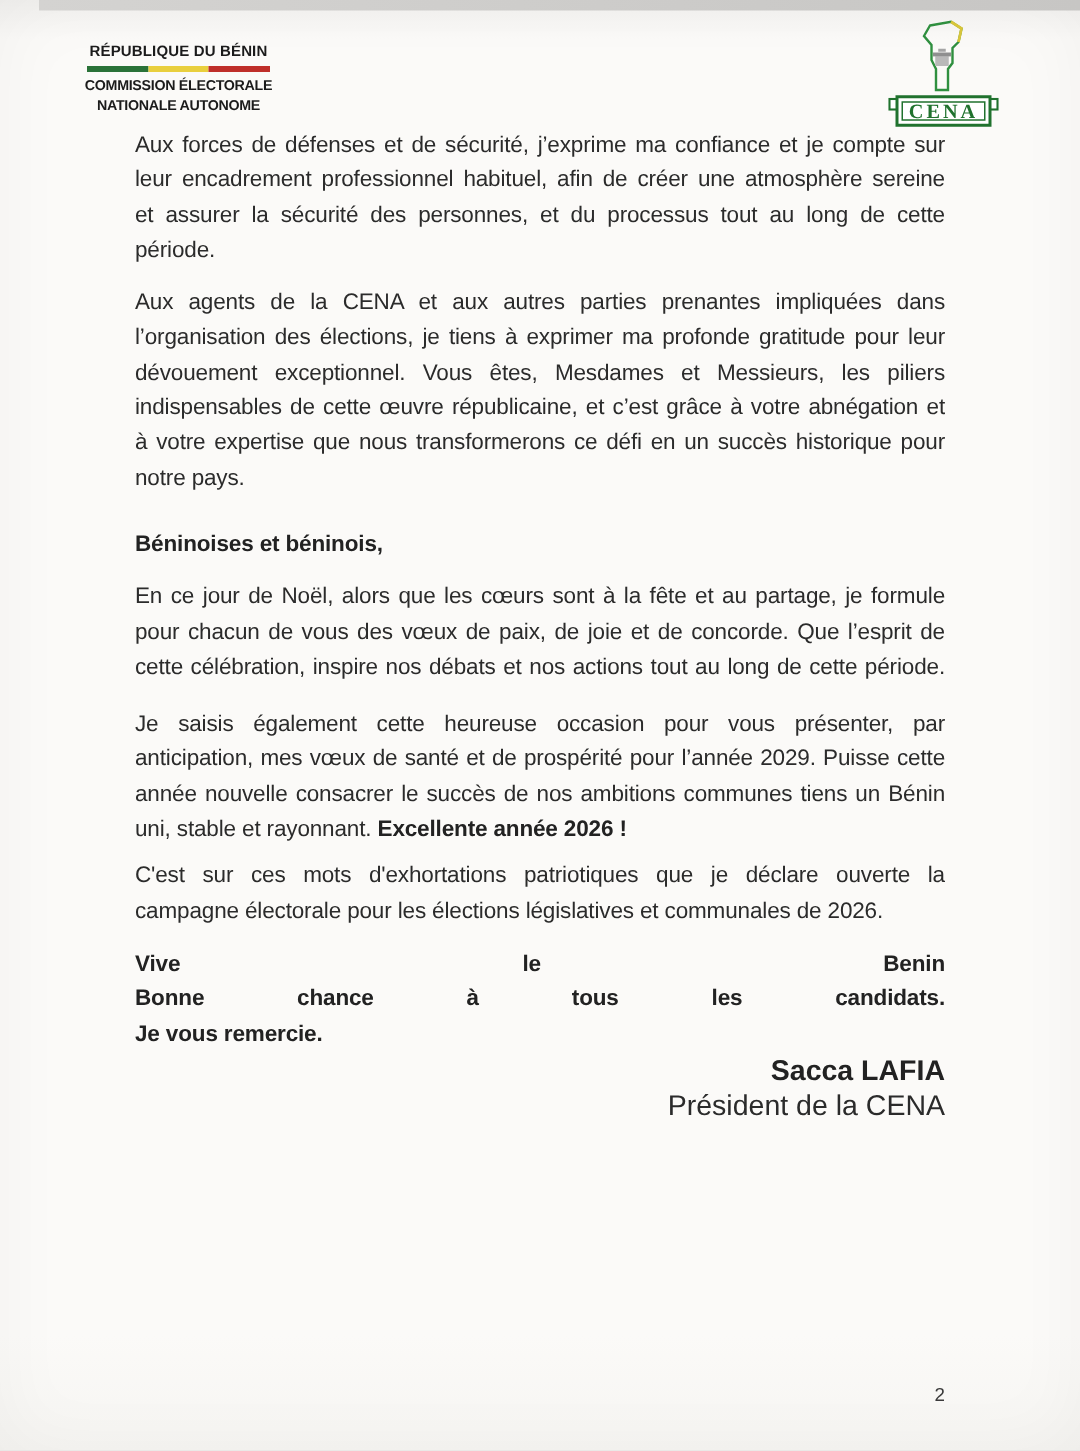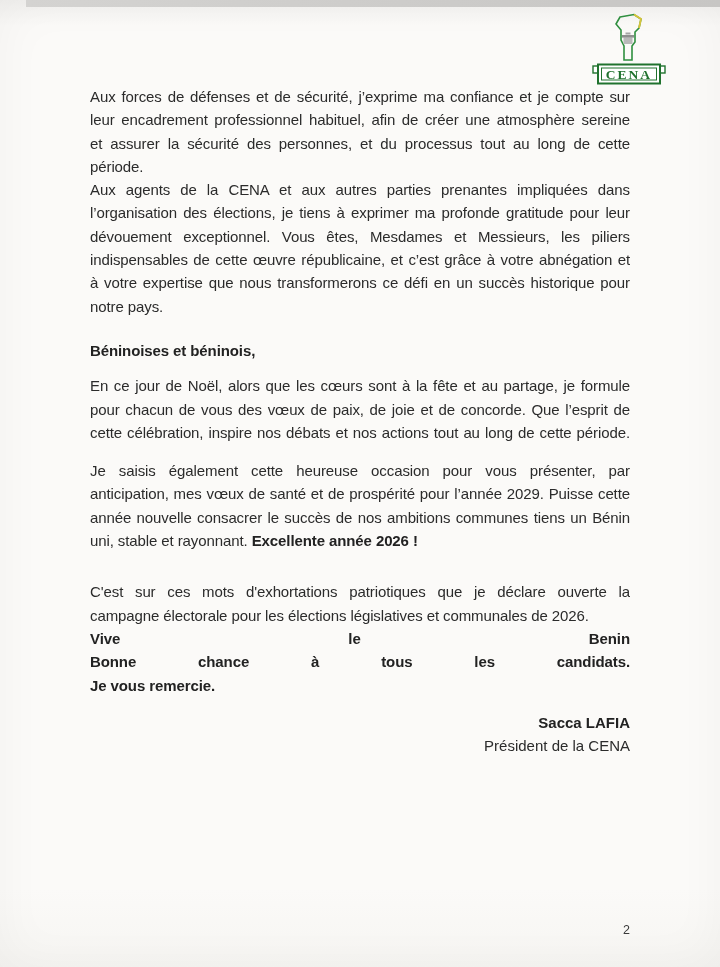--- a/index.html
+++ b/index.html
@@ -15,40 +15,50 @@
   .header-left{position:absolute;left:56px;top:29px;width:126px;text-align:center;color:#1b1b1b;}
   .republic{font-size:10px;font-weight:700;letter-spacing:.1px;}
   .stripe{display:flex;height:4px;margin:4px 2px;}
   .stripe span{flex:1;}
   .commission{font-size:9.5px;font-weight:700;line-height:12.5px;letter-spacing:-.2px;}
   
   .logo{position:absolute;right:52px;top:12px;width:78px;height:74px;}
   
   .content{position:absolute;left:90px;top:85px;width:540px;font-size:15px;}
   .para{margin:0;}
-  .p0{margin-bottom:0;}
+  .p0{margin-bottom:12px;}
   .p1{margin-bottom:21px;}
   .p2{margin-bottom:12px;}
   .p3{margin-bottom:15px;}
-  .p4{margin-bottom:28px;}
-  .p5{margin-bottom:0;}
+  .p4{margin-bottom:8px;}
+  .p5{margin-bottom:12px;}
   .p6{margin-bottom:0;}
   .line{min-height:23.3px;line-height:23.3px;letter-spacing:-.1px;overflow:hidden;}
   .just{text-align:justify;text-align-last:justify;}
   .b{font-weight:700;color:#222;}
-  .signature{margin-top:14px;text-align:right;line-height:23.3px;font-size:15px;}
+  .signature{margin-top:2px;text-align:right;line-height:23.3px;font-size:19px;}
   .sig-name{font-weight:700;color:#222;}
   .page-number{position:absolute;top:922px;right:90px;font-size:12.5px;line-height:16px;color:#3a3a3a;}
 </style>
 </head>
 <body>
 
 <div class="page">
   <div class="top-band"></div>
 
+  <div class="header-left">
+    <div class="republic">RÉPUBLIQUE DU BÉNIN</div>
+    <div class="stripe">
+      <span style="background:#2a7238"></span>
+      <span style="background:#e9cf3d"></span>
+      <span style="background:#bf2f2a"></span>
+    </div>
+    <div class="commission">COMMISSION ÉLECTORALE</div>
+    <div class="commission">NATIONALE AUTONOME</div>
+  </div>
 
   <svg class="logo" viewBox="0 0 78 74">
     <g>
       <path d="M30 5 L44 2.5 L51 7 L49 16 L45 20 L45 30 L42 34 L42 48 L34 48 L34 34 L31 28 L31 18 L26 12 Z" fill="none" stroke="#2f8f3f" stroke-width="1.6"></path>
       <path d="M44 2.5 L51 7 L49 16" fill="none" stroke="#d8c53a" stroke-width="1.8"></path>
     </g>
     <g>
       <rect x="33.5" y="25.5" width="9" height="6.5" fill="#b9b9b9"></rect>
       <rect x="32" y="23" width="12" height="2.6" fill="#8f8f8f"></rect>
       <rect x="35.5" y="20.5" width="5" height="2" fill="#a5a5a5"></rect>

